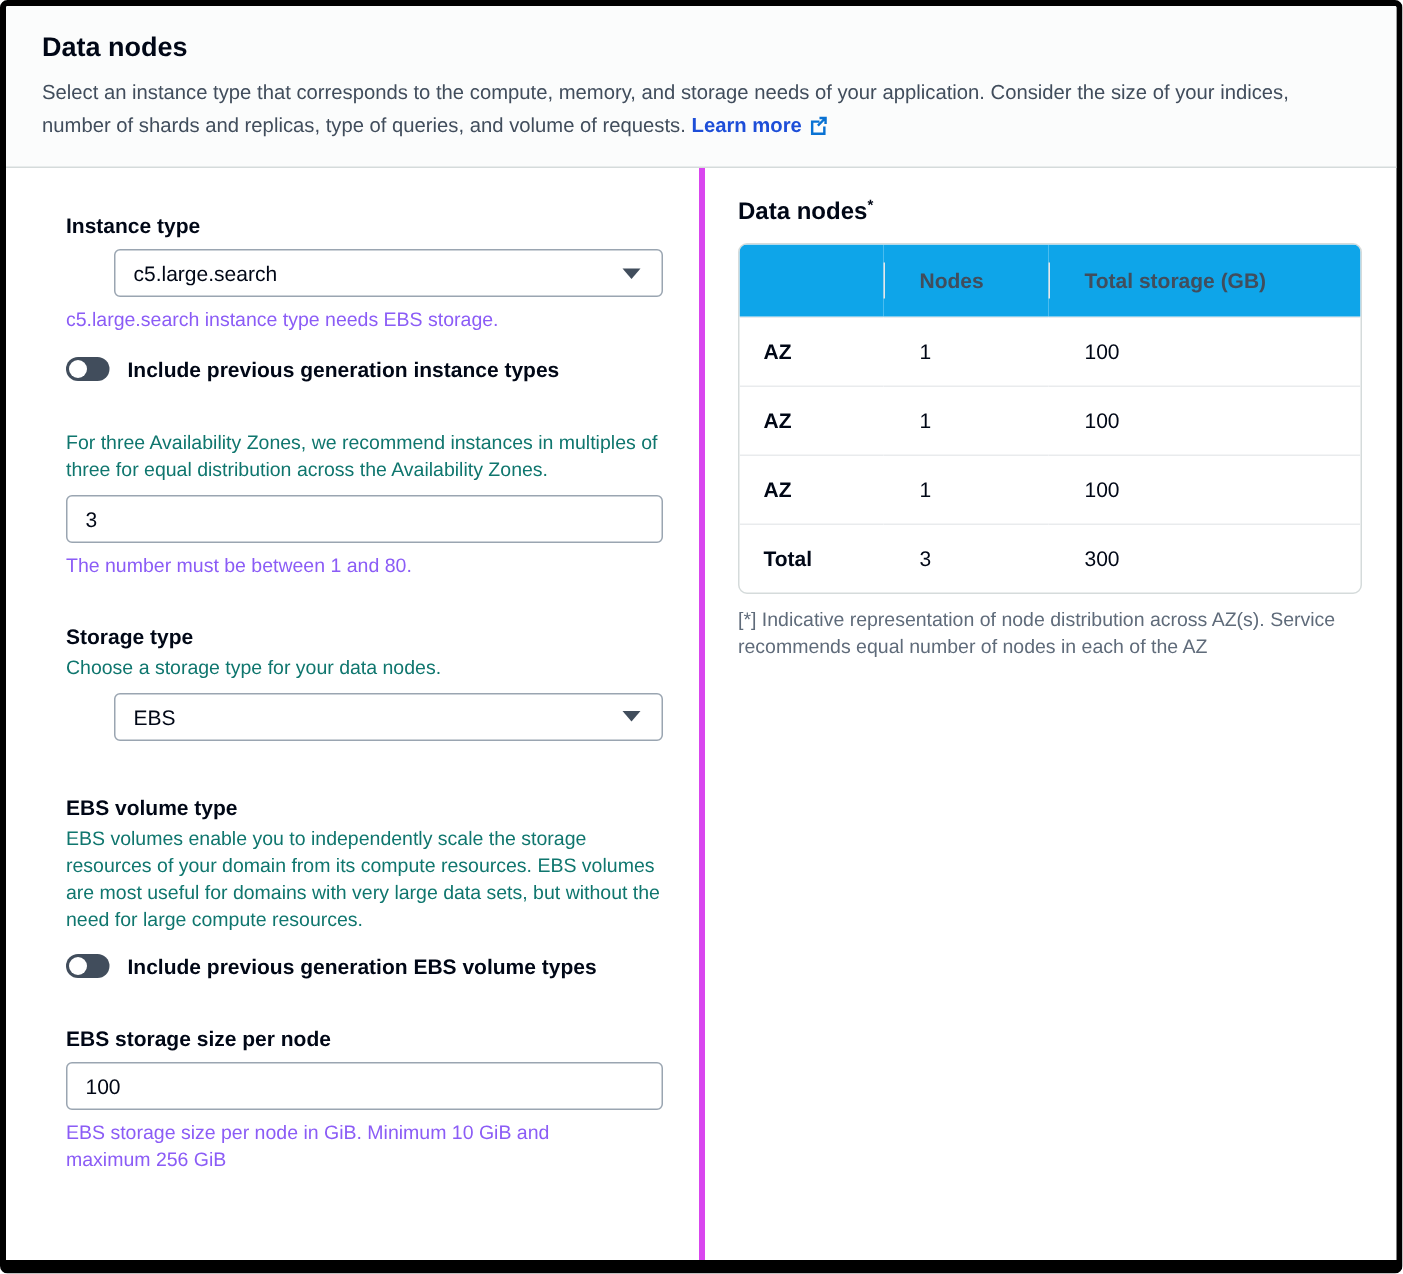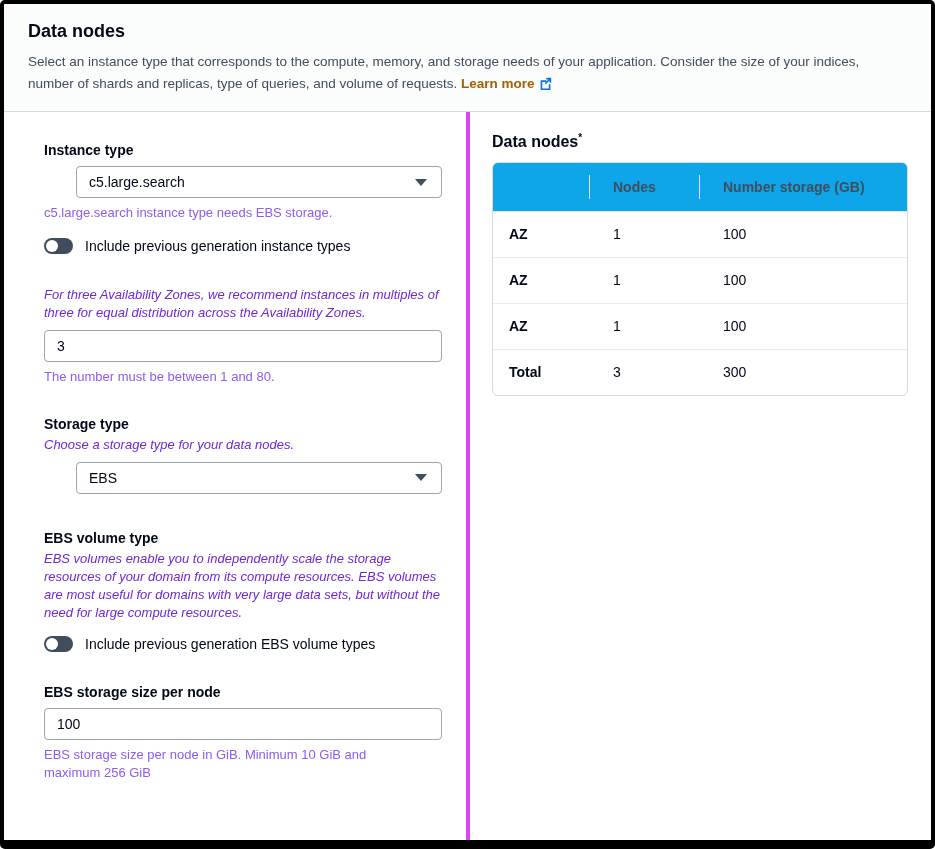--- a/index.html
+++ b/index.html
@@ -9,32 +9,32 @@
     border:4px solid #000;border-bottom-width:9px;border-radius:5px;
     overflow:hidden;background:#fff;display:flex;flex-direction:column;
   }
   
   .panel-header{
     background:#fbfcfc;border-bottom:1px solid #d5dbdb;
     padding:17px 26px 15px 24px;flex:0 0 auto;
   }
   .page-title{font-size:18px;font-weight:700;margin:0 0 9px 0;color:#000716;}
   .page-desc{font-size:13.5px;line-height:1.6;color:#414d5c;max-width:885px;}
-  .learn-more{color:#a16207;font-weight:700;text-decoration:none;white-space:nowrap;}
+  .learn-more{color:#1d4ed8;font-weight:700;text-decoration:none;white-space:nowrap;}
   .ext-icon{display:inline-block;vertical-align:-2px;margin-left:4px;}
   
   .content{display:flex;flex:1 1 auto;min-height:0;}
   .left-col{
     width:466px;box-sizing:border-box;flex:0 0 auto;
     padding:30px 24px 0 40px;border-right:4px solid #d946ef;
   }
   .right-col{flex:1 1 auto;padding:20px 28px 0 22px;box-sizing:border-box;}
   
   .field-label{font-size:14px;font-weight:700;color:#000716;margin:0 0 8px 0;}
-  .field-desc{font-size:13px;line-height:1.38;color:#6d28d9;margin:-4px 0 8px 0;font-style:italic;}
+  .field-desc{font-size:13px;line-height:1.38;color:#0f766e;margin:-4px 0 8px 0;}
   .helper{font-size:13px;line-height:1.38;color:#8b5cf6;margin:6px 0 0 0;}
   .select{
     height:32px;box-sizing:border-box;border:1px solid #9aa5b1;border-radius:4px;
     background:#fff;display:flex;align-items:center;justify-content:space-between;
     padding:0 14px 0 12px;font-size:14px;color:#000716;cursor:pointer;margin-left:32px;
   }
   .chevron{
     width:0;height:0;border-left:6px solid transparent;border-right:6px solid transparent;
     border-top:7px solid #414d5c;flex:0 0 auto;
   }
@@ -45,21 +45,21 @@
   }
   .toggle-row{display:flex;align-items:center;margin-top:16px;}
   .toggle{
     width:29px;height:16px;border-radius:8px;background:#414d5c;position:relative;
     flex:0 0 auto;cursor:pointer;
   }
   .toggle::after{
     content:'';position:absolute;left:2px;top:2px;width:12px;height:12px;
     border-radius:50%;background:#fff;
   }
-  .toggle-label{font-size:14px;font-weight:400;color:#000716;margin-left:12px;}
+  .toggle-label{font-size:14px;font-weight:700;color:#000716;margin-left:12px;}
   .gap-lg{height:36px;}
   .gap-md{height:30px;}
   
   .summary-title{font-size:16px;font-weight:700;margin:0 0 10px 0;color:#000716;}
   .summary-title sup{font-size:10px;}
   table.summary{
     width:416px;border-collapse:separate;border-spacing:0;table-layout:fixed;
     border:1px solid #d5dbdb;border-radius:6px;font-size:14px;overflow:hidden;
   }
   table.summary col.c1{width:96px;}
@@ -154,21 +154,21 @@
       <table class="summary">
         <colgroup>
             <col class="c1">
             <col class="c2">
             <col>
           </colgroup>
         <thead>
           <tr>
             <th class="first"></th>
             <th>Nodes</th>
-            <th>Number storage (GB)</th>
+            <th>Total storage (GB)</th>
           </tr>
         </thead>
         <tbody>
           <tr>
             <td class="first">AZ</td>
             <td>1</td>
             <td>100</td>
           </tr>
           <tr>
             <td class="first">AZ</td>
@@ -181,16 +181,17 @@
             <td>100</td>
           </tr>
           <tr>
             <td class="first">Total</td>
             <td>3</td>
             <td>300</td>
           </tr>
         </tbody>
       </table>
 
+      <div class="footnote">[*] Indicative representation of node distribution across AZ(s). Service recommends equal number of nodes in each of the AZ</div>
     </div>
 
   </div>
 </div>
 
 </body></html>

